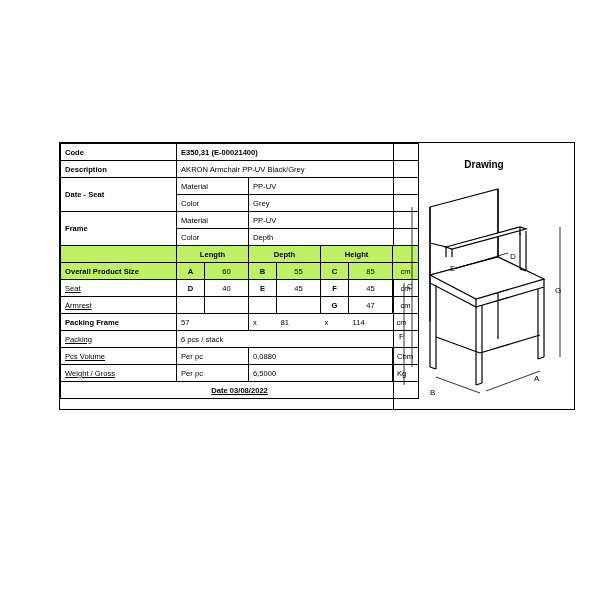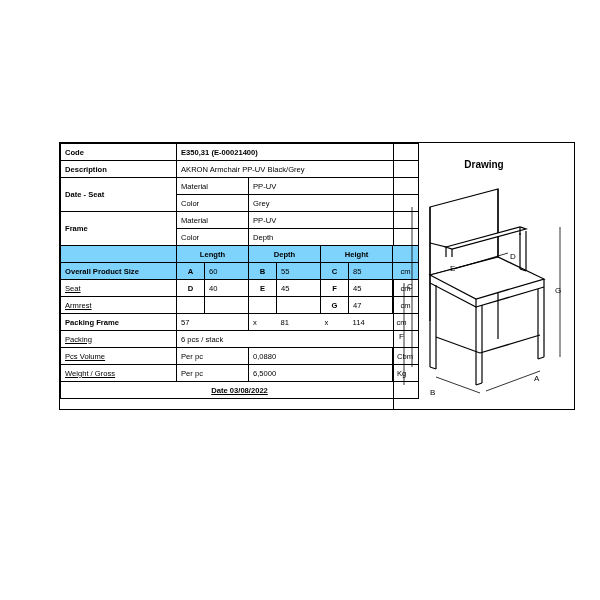--- a/index.html
+++ b/index.html
@@ -70,24 +70,24 @@
     height: 17px;
     box-sizing: border-box;
     vertical-align: middle;
     overflow: hidden;
     white-space: nowrap;
   }
   td.lbl { font-weight: bold; width: 116px; }
   td.lbl-plain { width: 116px; text-decoration: underline; }
   td.ctr { }
   td.b { font-weight: bold; }
-  .yellow { background: #7dd3fc; }
+  .yellow { background: #bef264; }
   .hdr-row td { font-weight: bold; text-align: center; }
   .dim-letter { text-align: center; font-weight: bold; width: 28px; }
-  .dim-val { text-align: left; width: 44px; }
+  .dim-val { text-align: center; width: 44px; }
   .unit { text-align: center; width: 26px; }
   .packrow td { font-size: 7.6px; }
   .date-row td {
     text-align: center;
     font-weight: bold;
     font-size: 7.6px;
     height: 15px;
     text-decoration: underline;
   }
   

